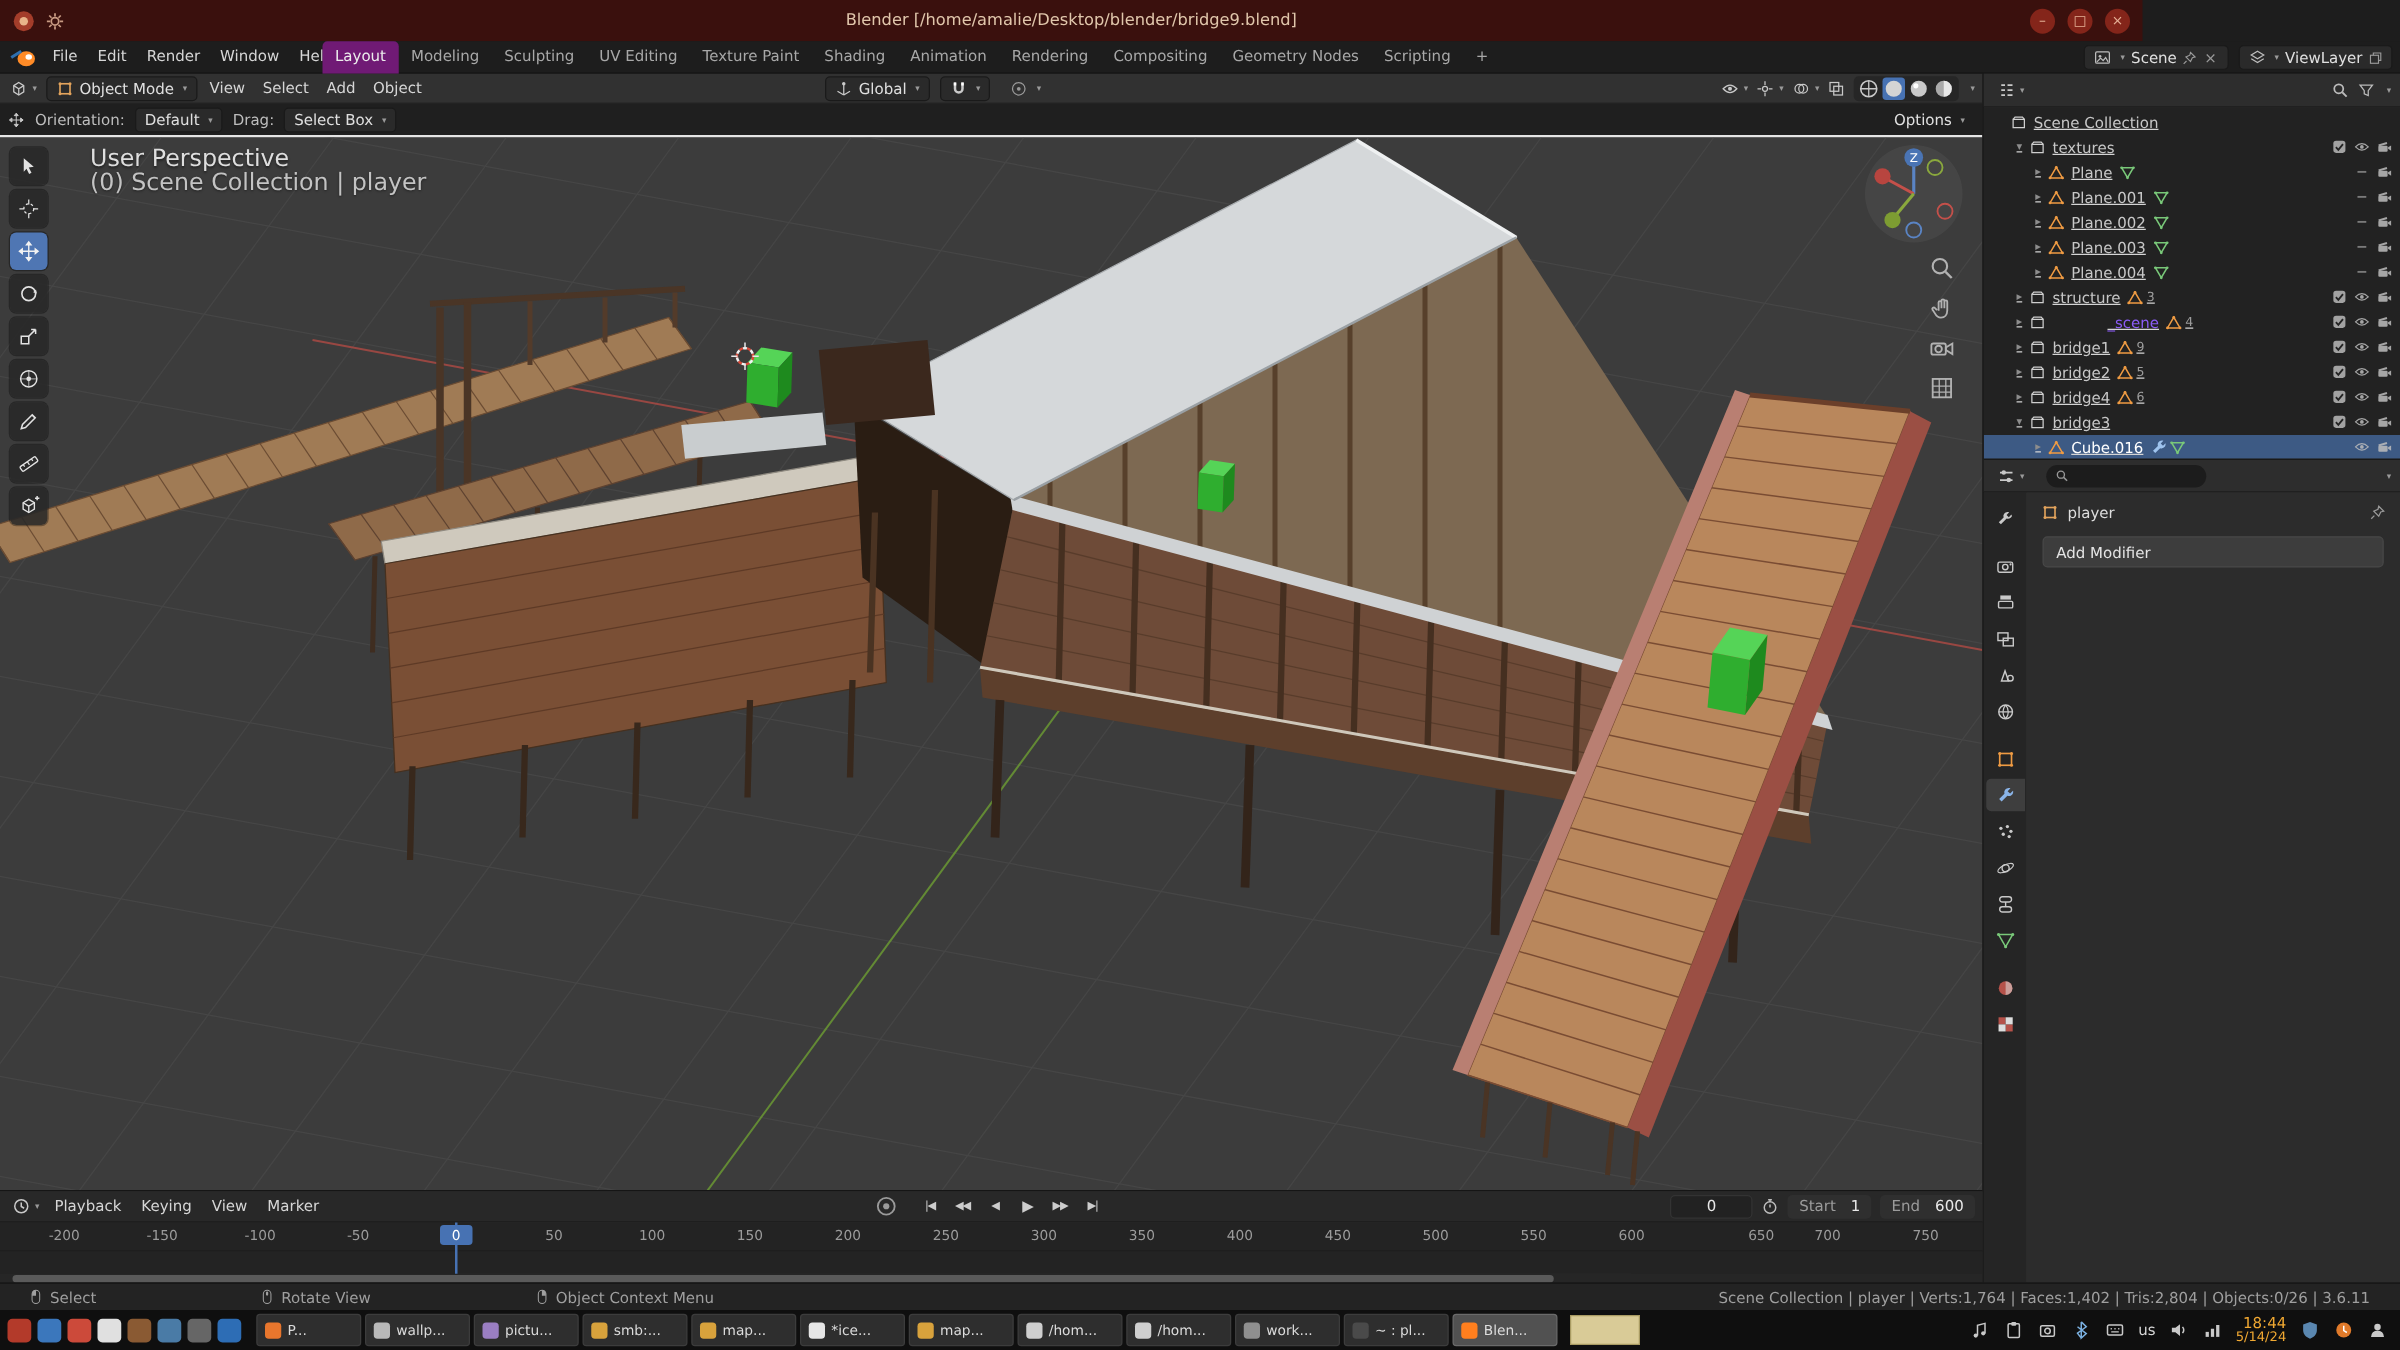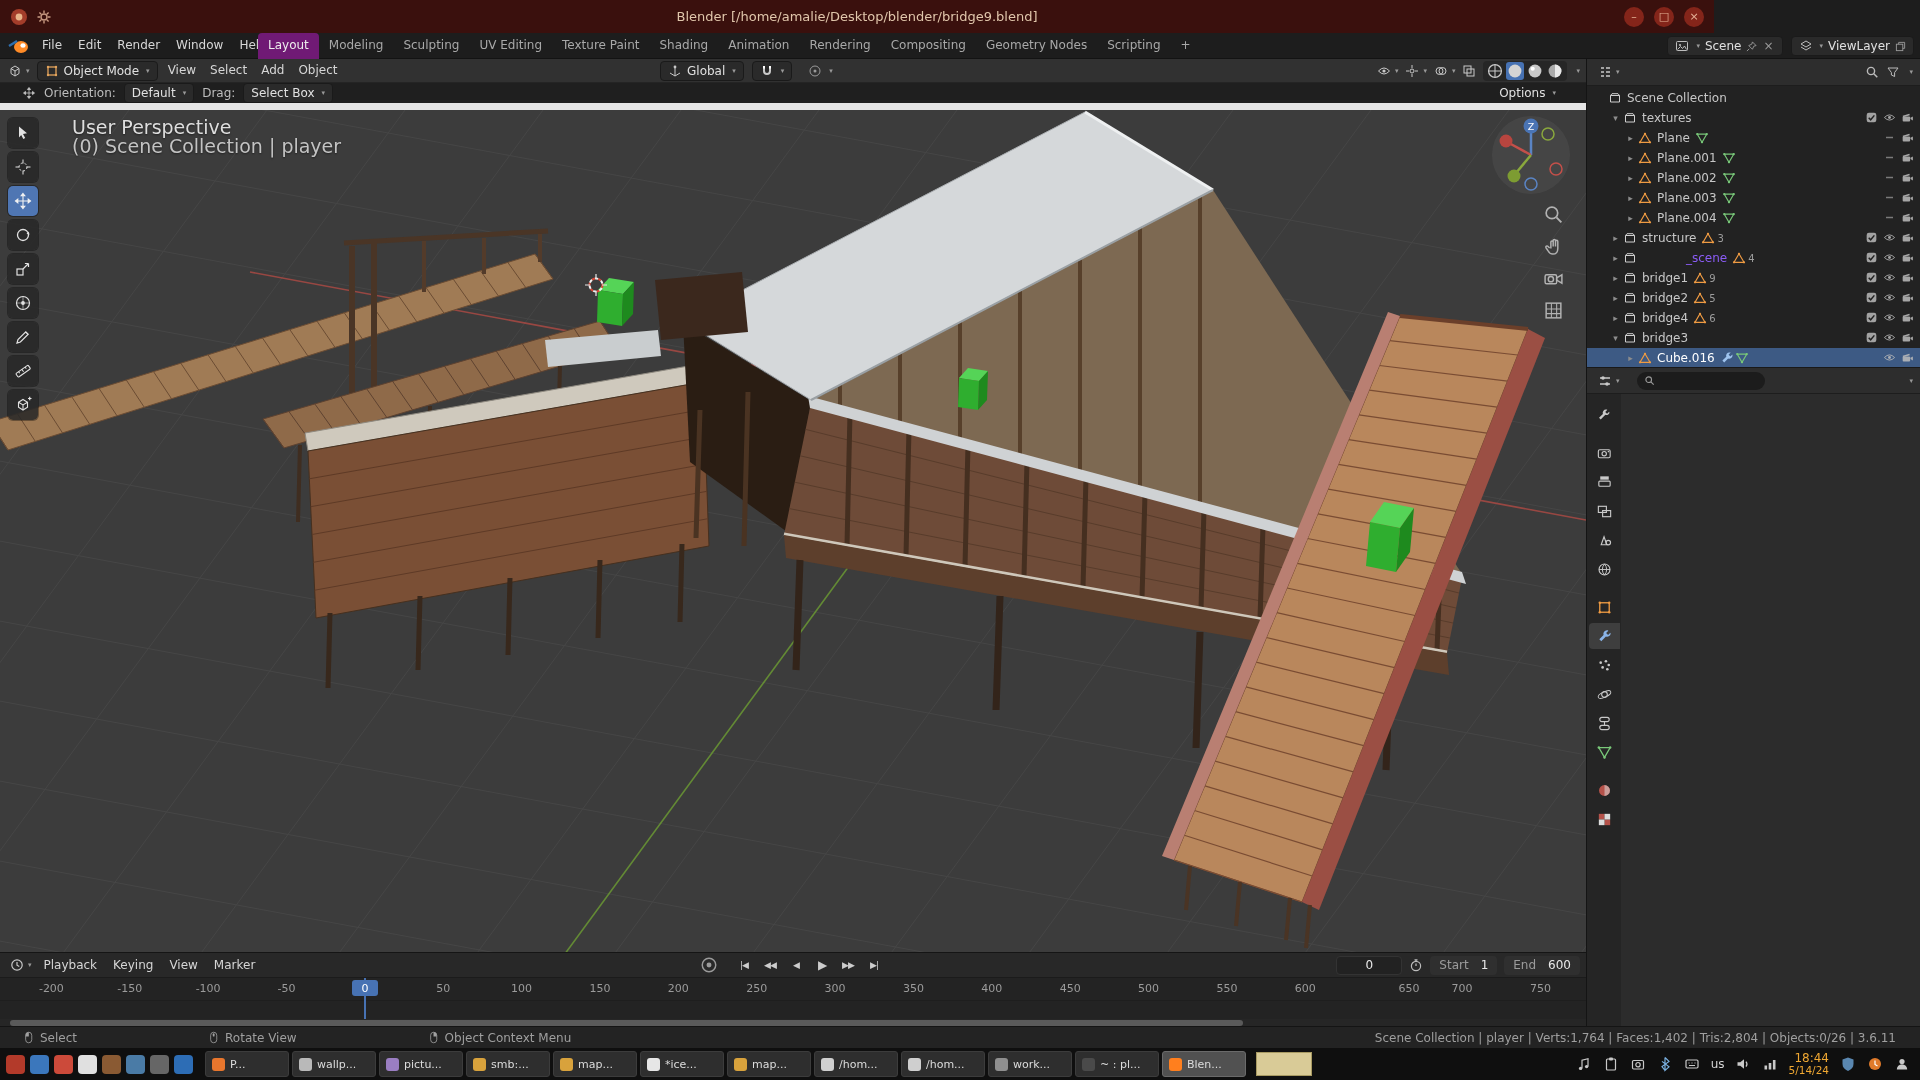--- a/index.html
+++ b/index.html
@@ -43,43 +43,43 @@
   .editor-btn{display:inline-flex;align-items:center;gap:2px;padding:0 4px;}
   #vp-menus{display:flex;}
   #vp-menus .menu-item{padding:0 7px;line-height:23px;}
   .vh-center{position:absolute;left:660px;display:flex;gap:8px;align-items:center;}
   .vh-right{position:absolute;right:6px;display:flex;gap:7px;align-items:center;}
   .hbtn{display:inline-flex;align-items:center;gap:2px;}
   .shading-group{display:inline-flex;align-items:center;gap:2px;background:#262626;border-radius:4px;padding:1px 3px;}
   .shade{width:18px;height:18px;border-radius:3px;display:flex;align-items:center;justify-content:center;}
   .shade.active{background:#4772b3;}
 
-  #tool-settings{position:absolute;left:0;top:83px;width:1586px;height:27px;background:#1f1f1f;border-bottom:7px solid #e5e5e5;
-                 display:flex;align-items:center;gap:8px;padding:0 22px;}
+  #tool-settings{position:absolute;left:0;top:83px;width:1586px;height:27px;background:#1f1f1f;border-bottom:2px solid #e5e5e5;
+                 display:flex;align-items:center;gap:8px;padding:0 6px;}
   .ts-label{color:#bdbdbd;}
   #options-dd{margin-left:auto;}
 
   
   #viewport{position:absolute;left:0;top:110px;width:1586px;height:842px;background:#3c3c3c;overflow:hidden;}
   #vp-text{position:absolute;left:72px;top:8px;font-size:19px;line-height:19px;color:#dedede;text-shadow:0 1px 2px rgba(0,0,0,.45);}
   #vp-text .sub{color:#c3c3c3;}
   #vp-toolbar{position:absolute;left:8px;top:8px;display:flex;flex-direction:column;gap:4px;}
   .tbtn{width:30px;height:30px;border-radius:5px;background:rgba(40,40,40,.88);display:flex;align-items:center;justify-content:center;box-shadow:0 0 0 1px rgba(0,0,0,.35);}
   .tbtn.active{background:#4f76b3;}
   .tbtn svg{width:18px;height:18px;}
   #nav-gizmo{position:absolute;right:14px;top:4px;}
   #vp-sidebtns{position:absolute;right:22px;top:94px;display:flex;flex-direction:column;gap:11px;}
   .sidebtn svg{width:21px;height:21px;opacity:.8;}
 
   
   #right-col{position:absolute;left:1586px;top:59px;width:334px;height:967px;background:#2c2c2c;border-left:1px solid #141414;}
   #outliner-header{position:absolute;top:0;left:0;right:0;height:27px;background:#2d2d2d;border-bottom:1px solid #1d1d1d;
                    display:flex;align-items:center;gap:7px;padding:0 7px;}
   .oh-space{flex:1}
-  #outliner-body{position:absolute;top:27px;left:0;right:0;height:281px;background:#222222;overflow:hidden;padding-top:2px;}
+  #outliner-body{position:absolute;top:27px;left:0;right:0;height:281px;background:#222222;overflow:hidden;padding-top:2px;text-decoration:underline;}
   .olrow{display:flex;align-items:center;height:20px;color:#c7c7c7;padding-right:4px;white-space:nowrap;}
   .olrow.sel{background:#3d5a84;color:#fff;}
   .olrow.muted > .ollabel{color:#8b5cf6;margin-left:44px;}
   .olarrow{width:15px;color:#8d8d8d;font-size:9px;text-align:center;flex:none;}
   .olicon{width:16px;height:14px;margin-right:3px;flex:none;display:inline-flex;}
   .olicon svg{width:14px;height:14px;}
   .olicon.sm{width:14px;margin-right:1px;}
   .ollabel{margin-right:5px;}
   .olbadge{display:inline-flex;align-items:center;color:#9d9d9d;font-size:10px;gap:1px;}
   .olspace{flex:1;}
@@ -1322,20 +1322,43 @@
         </div>
         <div class="ptab">
           <svg viewBox="0 0 18 18">
             <rect x="3" y="3" width="6" height="6" fill="#b5524a"></rect>
             <rect x="9" y="9" width="6" height="6" fill="#b5524a"></rect>
             <rect x="9" y="3" width="6" height="6" fill="#ddd"></rect>
             <rect x="3" y="9" width="6" height="6" fill="#ddd"></rect>
           </svg>
         </div>
       </div>
+    <div id="props-body">
+      <div class="breadcrumb">
+        <span class="icon">
+          <svg viewBox="0 0 14 14">
+              <rect x="3" y="3" width="8" height="8" fill="none" stroke="#e2a35c" stroke-width="1.3"></rect>
+              <circle cx="3" cy="3" r="1.2" fill="#e2a35c"></circle>
+              <circle cx="11" cy="3" r="1.2" fill="#e2a35c"></circle>
+              <circle cx="3" cy="11" r="1.2" fill="#e2a35c"></circle>
+              <circle cx="11" cy="11" r="1.2" fill="#e2a35c"></circle>
+            </svg>
+        </span>
+        <span>player</span>
+        <span class="bc-space"></span>
+        <span class="icon" style="width:12px;height:12px">
+          <svg viewBox="0 0 12 12">
+              <path d="M7 1l4 4-2.4.6L7 9 3 5l3.4-1.6zM3.5 8.5L1 11" stroke="#9a9a9a" fill="none"></path>
+            </svg>
+        </span>
+      </div>
+      <div id="add-modifier">
+        <span>Add Modifier</span>
+      </div>
+    </div>
   </div>
 
   <div id="timeline">
     <div id="tl-header">
       <span class="editor-btn" style="margin-left:6px">
         <span class="icon">
           <svg viewBox="0 0 14 14">
               <circle cx="7" cy="7" r="5.2" fill="none" stroke="#c9c9c9" stroke-width="1.2"></circle>
               <path d="M7 4v3.2l2.3 1.4" fill="none" stroke="#c9c9c9" stroke-width="1.2"></path>
             </svg>

